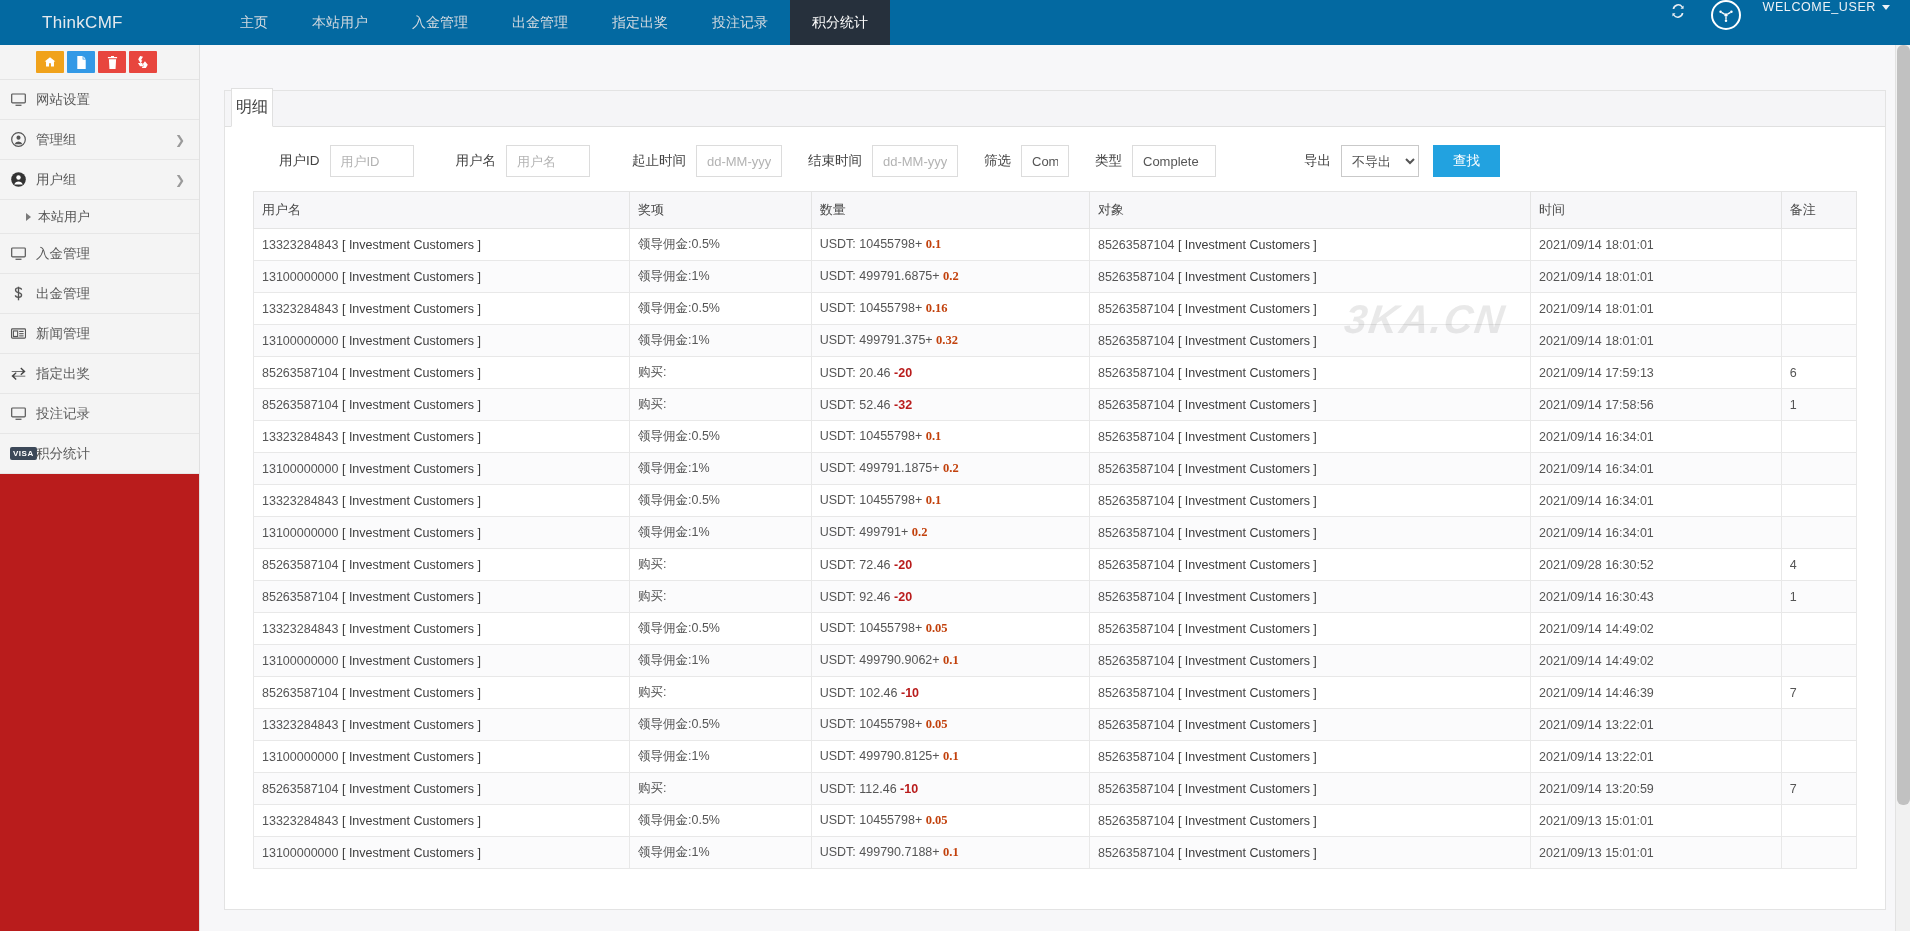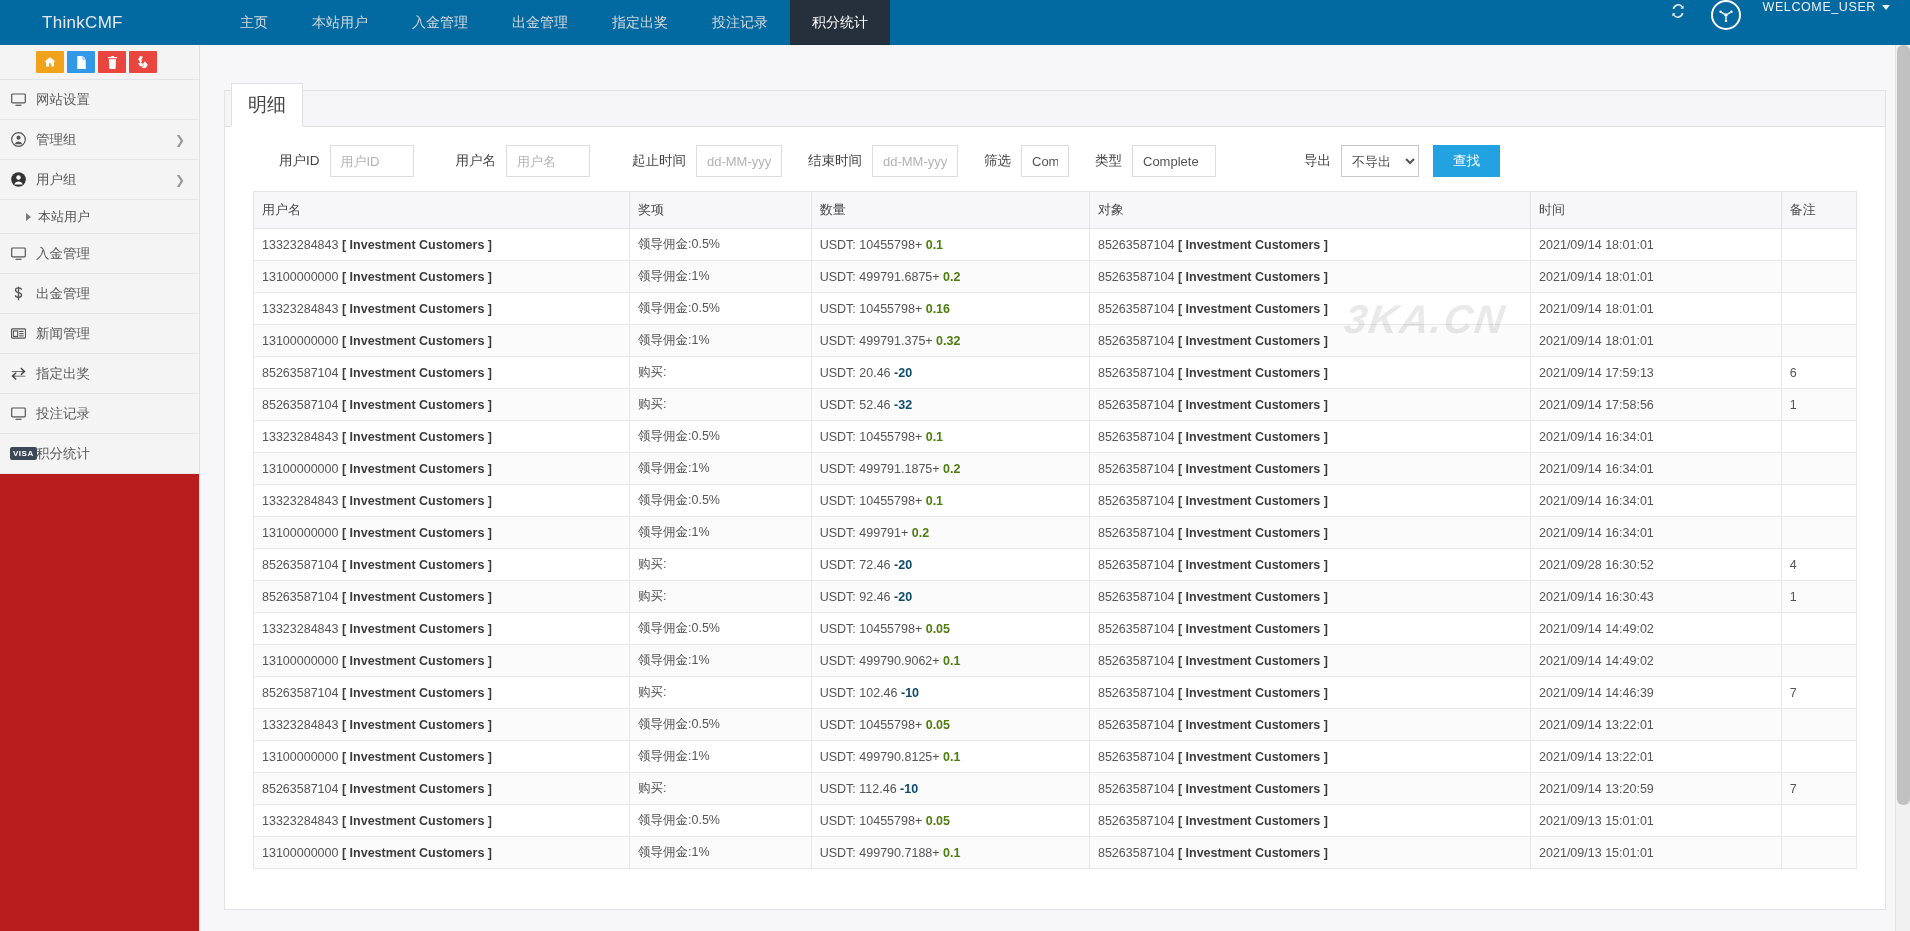--- a/index.html
+++ b/index.html
@@ -171,22 +171,22 @@
   }
   .tabs-bar {
     display: flex;
     background: #f5f5f7;
     border-bottom: 1px solid #e0e0e0;
     padding-left: 6px;
     height: 36px;
     align-items: flex-end;
   }
   .tab {
-    padding: 8px 16px;
-    font-size: 19px;
+    padding: 8px 4px;
+    font-size: 16px;
     color: #444;
     background: #fff;
     border: 1px solid #e0e0e0;
     border-bottom: 1px solid #fff;
     margin-bottom: -1px;
     cursor: pointer;
   }
 
   
   .filter-bar {
@@ -285,23 +285,23 @@
     white-space: nowrap;
     height: 26px;
   }
   table.grid tbody tr:nth-child(even) { background: #fbfbfc; }
   .c-user { width: 300px; }
   .c-prize { width: 145px; }
   .c-amount { width: 222px; }
   .c-object { width: 352px; }
   .c-time { width: 200px; }
   .c-remark { width: 60px; }
-  .bracket { color: #3c3c3c; font-weight: bold; }
-  .pos { color: #4d7c0f; font-weight: bold; }
-  .neg { color: #0c4a6e; font-weight: bold; }
+  .bracket { color: #3c3c3c; font-weight: normal; }
+  .pos { color: #c2410c; font-weight: bold; font-family: Liberation Serif, serif; }
+  .neg { color: #b91c1c; font-weight: bold; }
 
   
   .scrollbar-track {
     position: absolute;
     right: 0; top: 45px;
     width: 15px;
     height: 886px;
     background: #f1f1f1;
     border-left: 1px solid #e2e2e2;
     z-index: 40;

